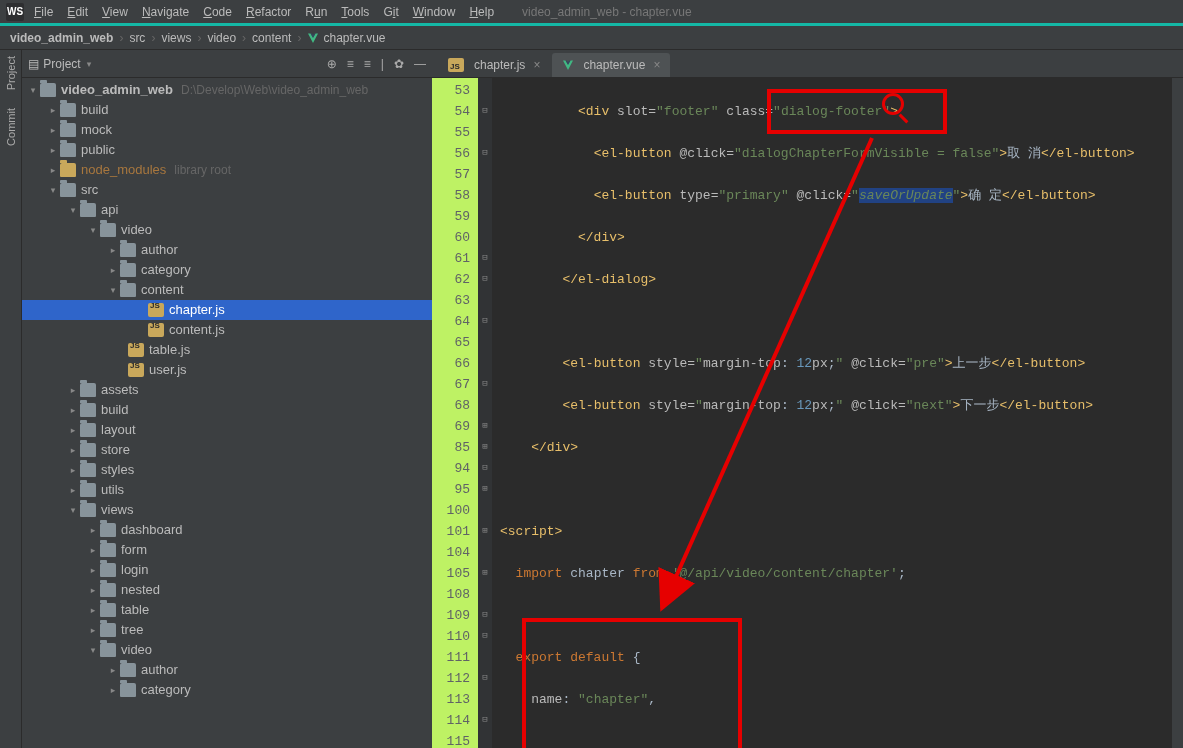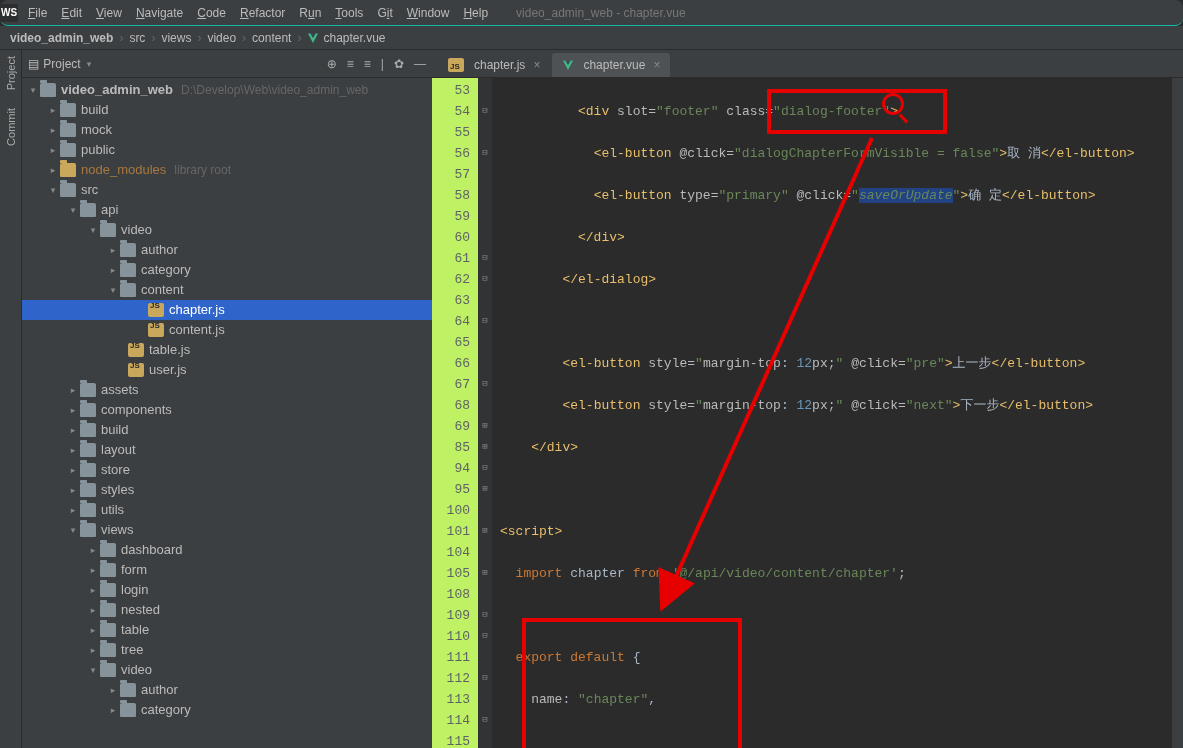--- a/index.html
+++ b/index.html
@@ -1,17 +1,17 @@
 <!DOCTYPE html>
 <html><head>
 <meta charset="utf-8">
 <style>
 * { margin:0; padding:0; box-sizing:border-box; }
 html,body { width:1183px; height:748px; background:#2b2b2b; font-family:"Segoe UI",sans-serif; font-size:12px; color:#bbb; overflow:hidden; }
-.titlebar { height:26px; background:#3c3f41; display:flex; align-items:center; padding:0 0; border-bottom:1px solid #14b8a6;border-radius:8px; }
+.titlebar { height:26px; background:#3c3f41; display:flex; align-items:center; padding:0 6px; border-bottom:3px solid #14b8a6; }
 .wslogo { width:18px; height:18px; background:#2d2e30; color:#fff; font-size:10px; font-weight:bold; display:flex; align-items:center; justify-content:center; border-radius:2px; margin-right:10px; }
 .menu-item { margin-right:14px; color:#bbb; cursor:default; }
 .menu-item .ul { text-decoration:underline; }
 .wintitle { margin-left:14px; color:#777; }
 .breadcrumbs { height:24px; background:#3c3f41; display:flex; align-items:center; padding:0 10px; border-bottom:1px solid #2b2b2b; font-size:12px; }
 .crumb { color:#bbb; display:flex; align-items:center; }
 .chev { margin:0 6px; color:#666; }
 .vue-icon { width:12px; height:12px; margin-right:4px; }
 .body-row { display:flex; height:698px; }
 .gutter-left { width:22px; background:#3c3f41; border-right:1px solid #2b2b2b; display:flex; flex-direction:column; align-items:center; padding-top:6px; gap:18px; }
@@ -201,25 +201,20 @@
           <span>user.js</span>
         </div>
       <div class="tree-row" style="padding-left:44px">
           <span class="arrow closed"></span>
           <span class="folder-icon"></span>
           <span>assets</span>
         </div>
       <div class="tree-row" style="padding-left:44px">
           <span class="arrow closed"></span>
           <span class="folder-icon"></span>
-          <span>components</span>
-        </div>
-      <div class="tree-row" style="padding-left:44px">
-          <span class="arrow closed"></span>
-          <span class="folder-icon"></span>
           <span>build</span>
         </div>
       <div class="tree-row" style="padding-left:44px">
           <span class="arrow closed"></span>
           <span class="folder-icon"></span>
           <span>layout</span>
         </div>
       <div class="tree-row" style="padding-left:44px">
           <span class="arrow closed"></span>
           <span class="folder-icon"></span>

